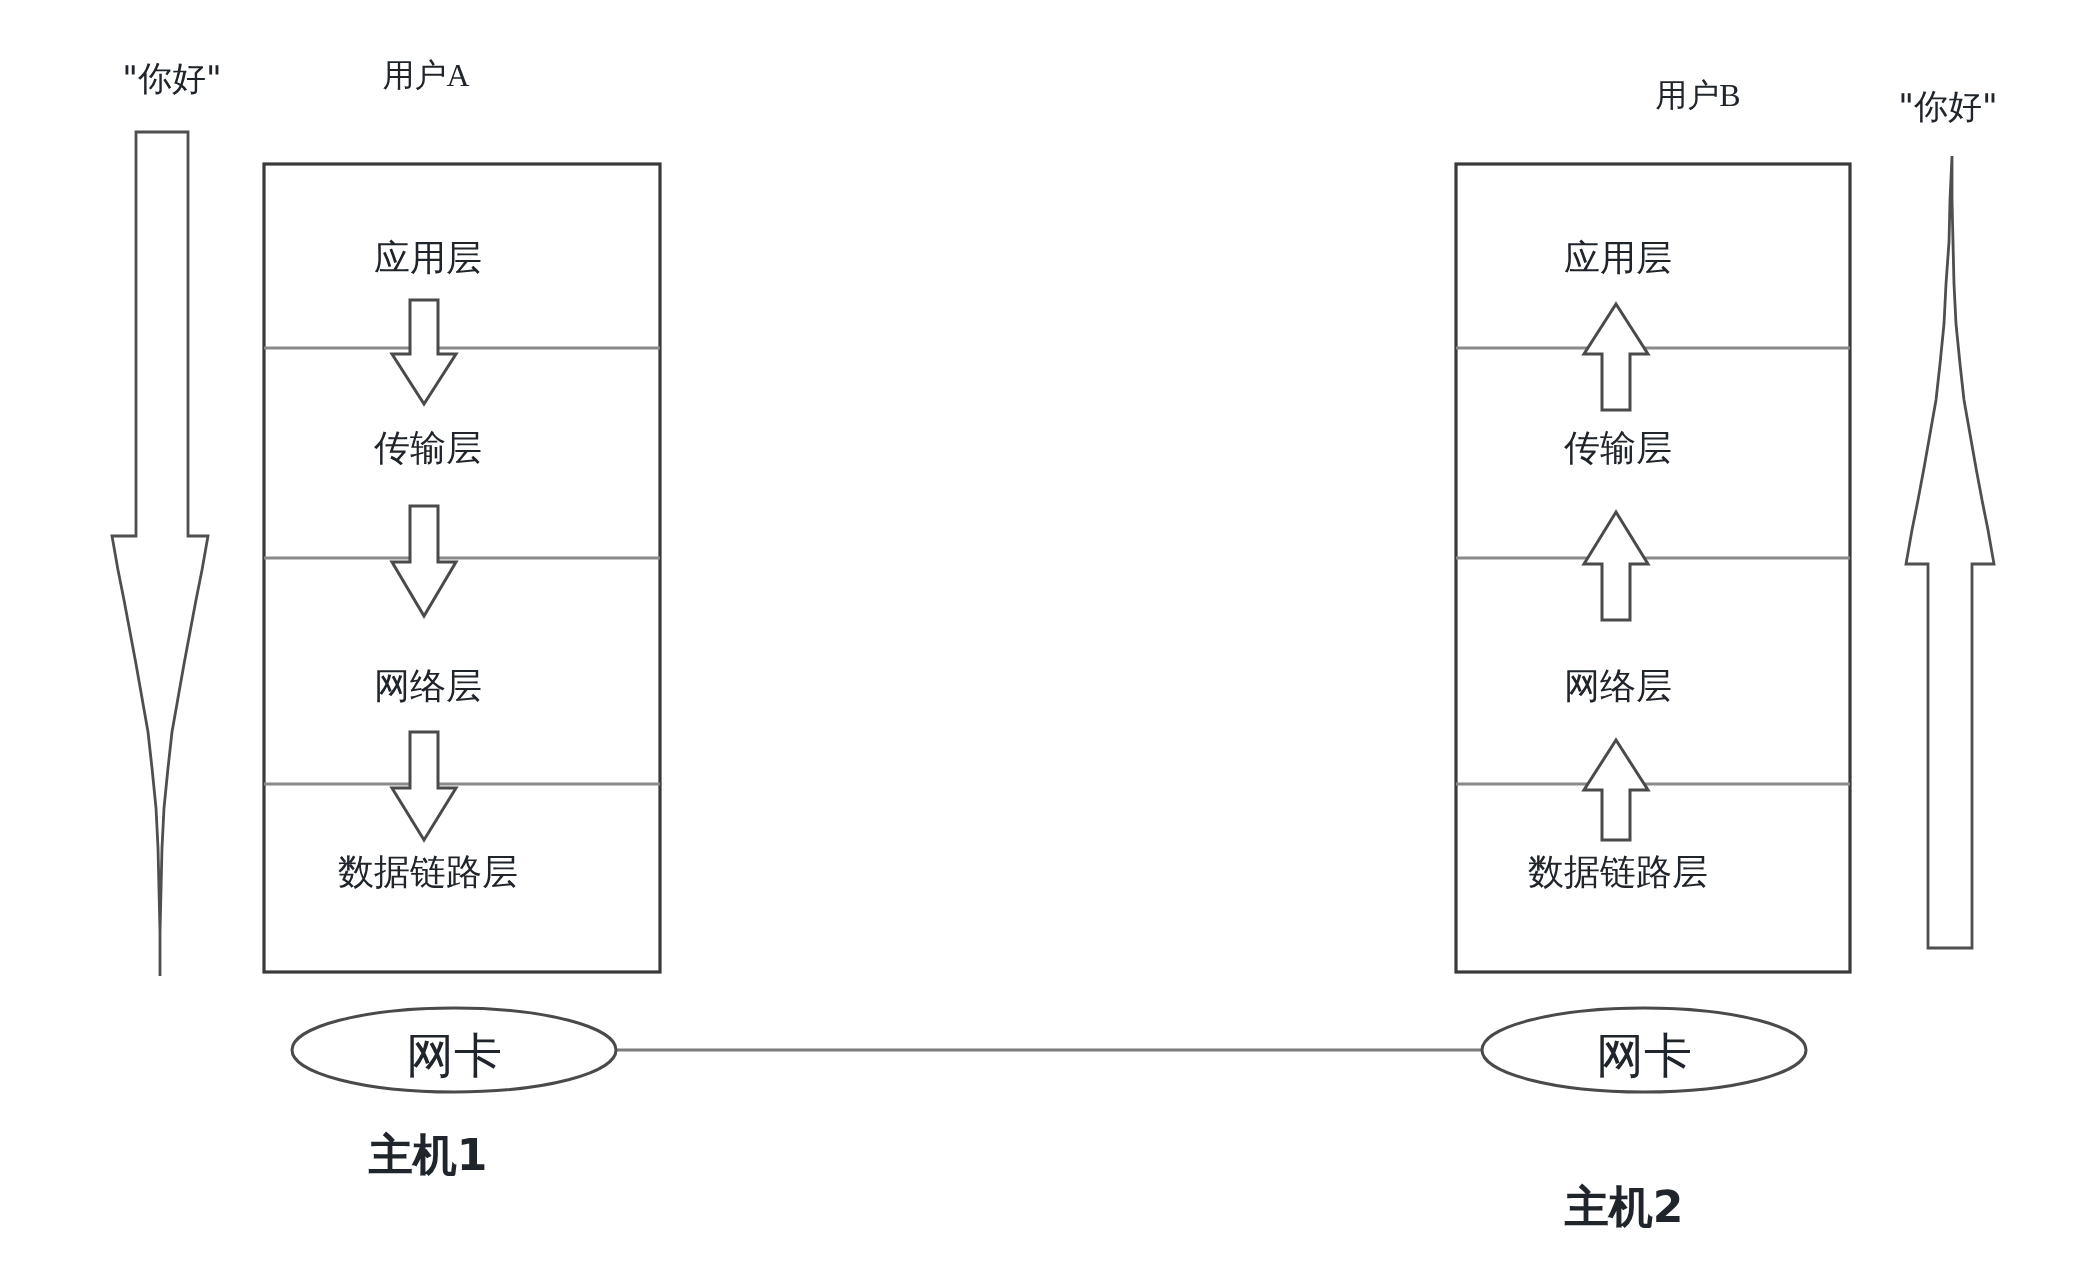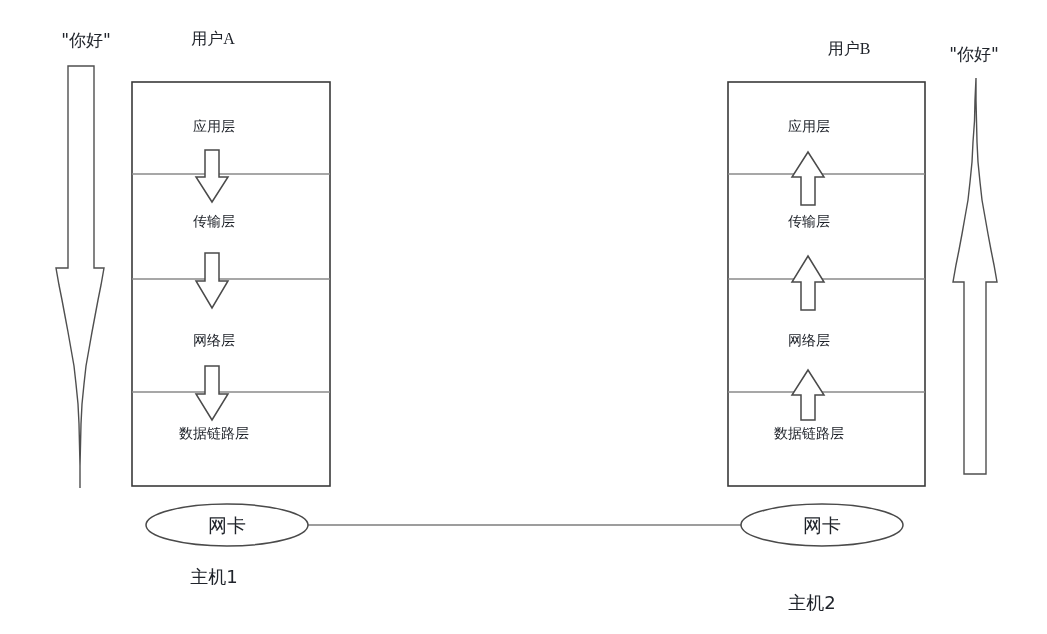--- a/index.html
+++ b/index.html
@@ -61,25 +61,25 @@
     color: #20242b;
     font-size: 18px;
     line-height: 1;
     white-space: nowrap;
     font-family: "DejaVu Sans", "Liberation Sans", sans-serif;
   }
   .lbl-center {
     transform: translateX(-50%);
     text-align: center;
   }
-  .lbl-layer { font-size: 14px; font-family: Liberation Serif, serif; }
+  .lbl-layer { font-size: 18px; font-family: Liberation Serif, serif; }
   .lbl-head  { font-size: 16px; font-family: Liberation Serif, serif; }
   .lbl-quote { font-size: 17px; }
-  .lbl-nic   { font-size: 19px; }
-  .lbl-host  { font-size: 18px; }
+  .lbl-nic   { font-size: 24px; }
+  .lbl-host  { font-size: 22px; font-weight: bold; }
 </style>
 </head>
 <body>
 
 <div id="canvas">
 
   <svg class="diagram" viewBox="0 0 1047 634">
 
     <g>
       <path class="big-arrow" d="

